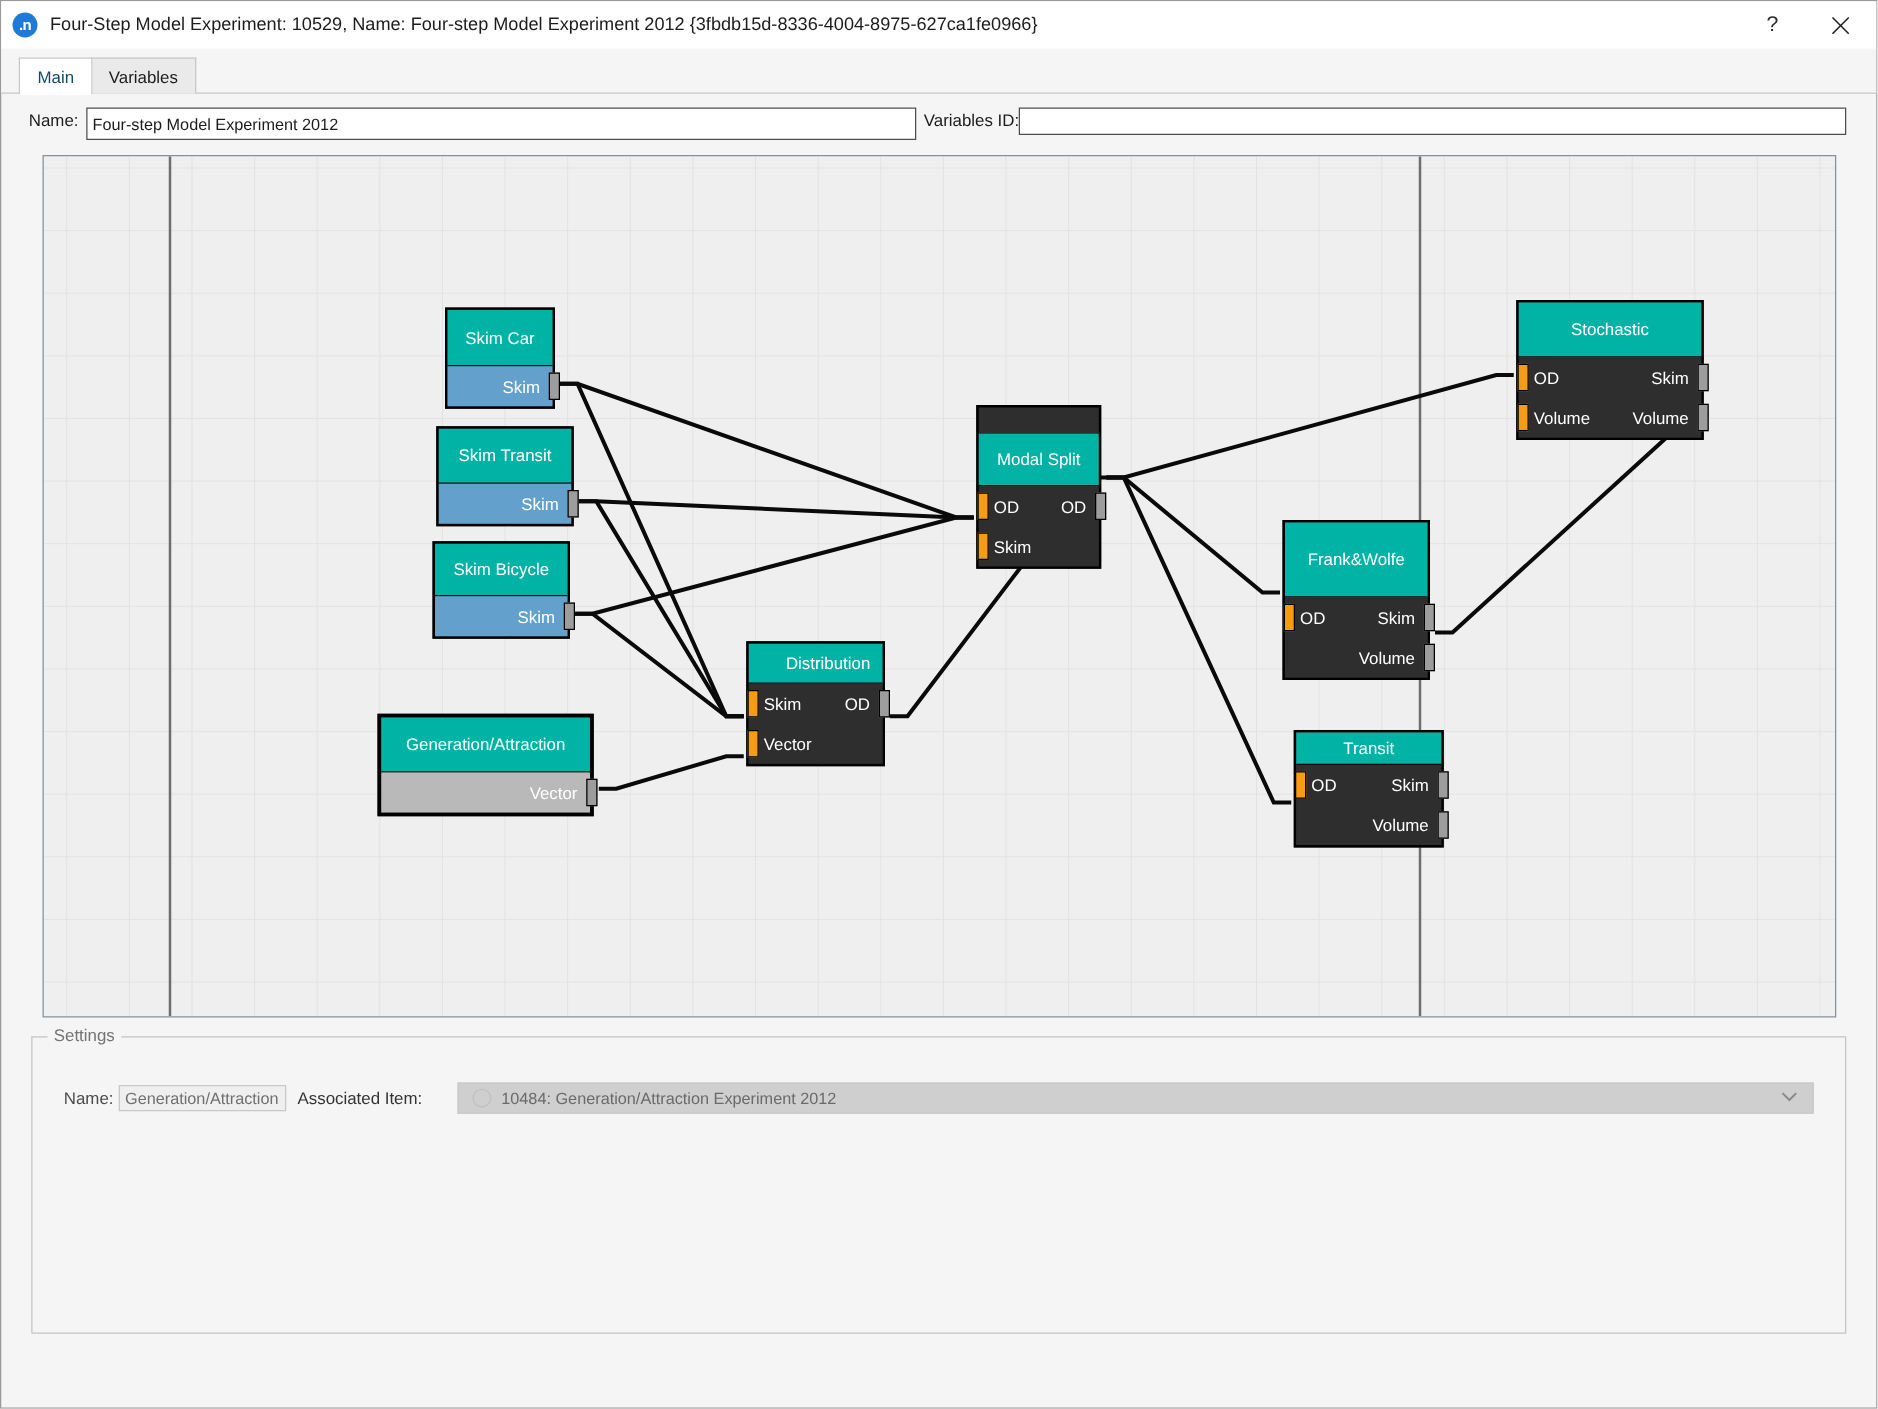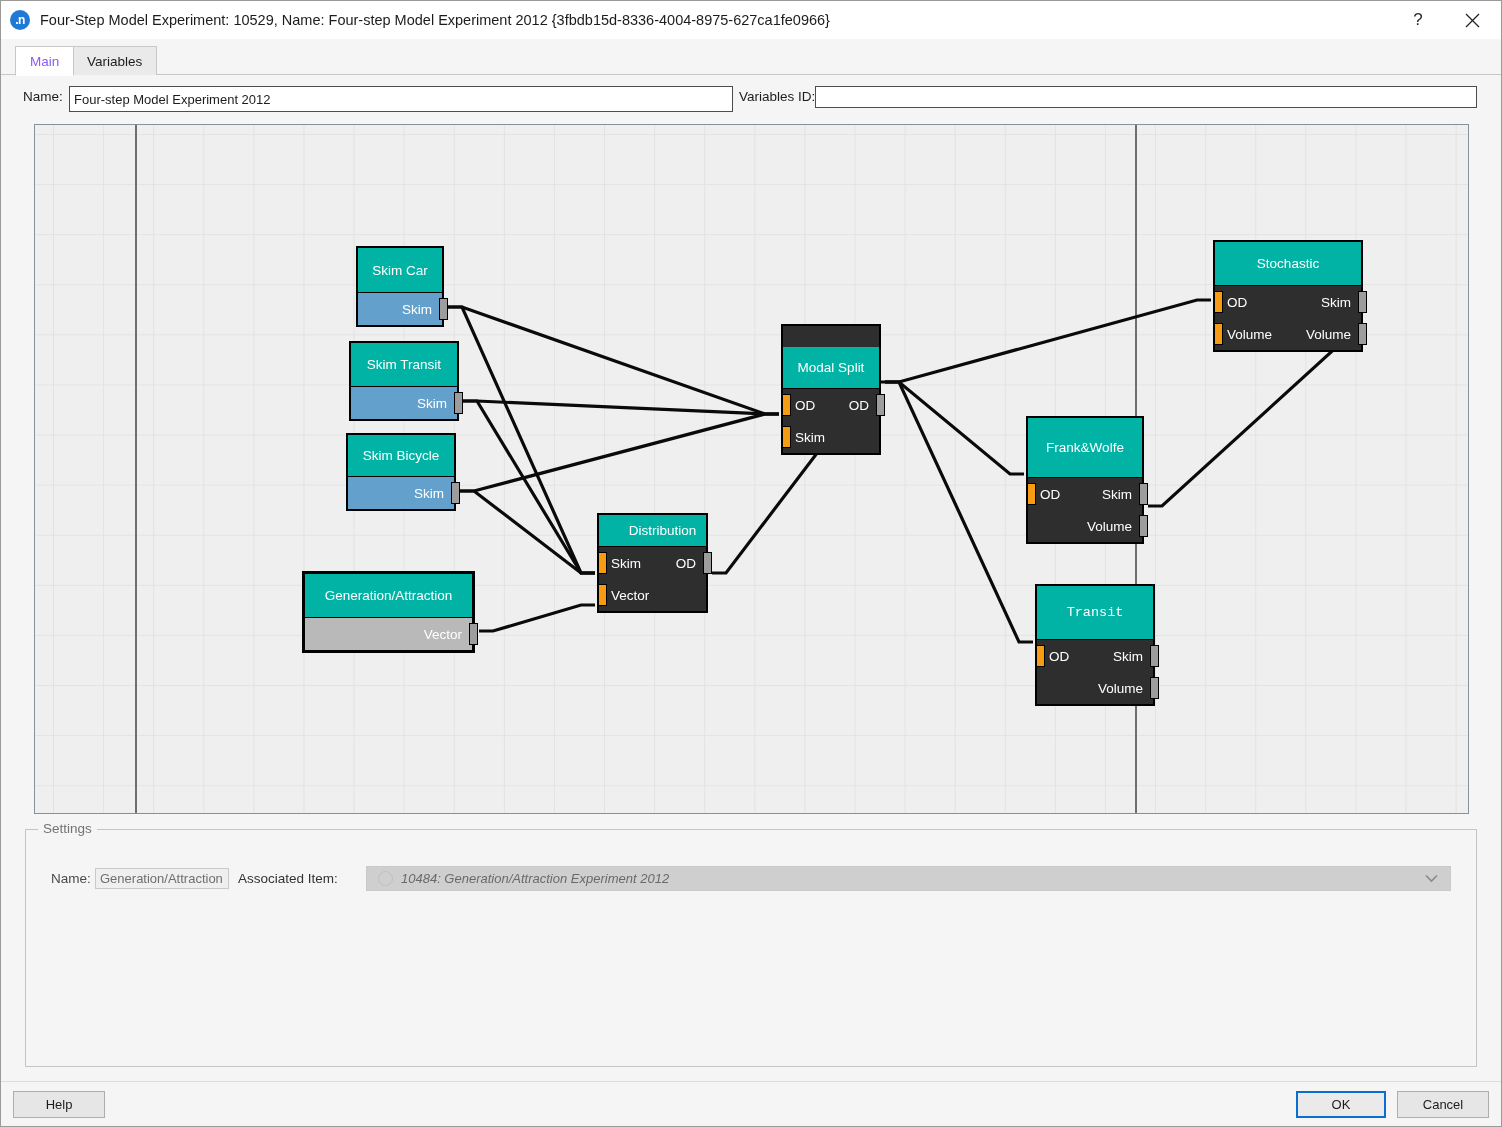--- a/index.html
+++ b/index.html
@@ -52,21 +52,21 @@
   }
   .tab {
     position: absolute; top: 7px; height: 29px;
     display: flex; align-items: center; justify-content: center;
     font-size: 13.5px; color: #1c1c1c;
     border: 1px solid #c8c8c8; border-bottom: none;
     background: #eaeaea;
     padding: 0 14px;
   }
   .tab.active {
-    background: #ffffff; color: #8b5cf6;
+    background: #ffffff; color: #0c4a6e;
     border-bottom: 1px solid #ffffff;
     height: 30px;
     z-index: 3;
   }
   #tab-main { left: 14px; }
   #tab-vars { left: 71px; }
 
   
   #namerow {
     position: absolute; left: 0; top: 80px; width: 1500px; height: 32px;
@@ -179,21 +179,21 @@
     width: 134px; height: 21px;
     background: #efefef; border: 1px solid #c9c9c9;
     font-size: 13px; color: #6f6f6f;
     padding: 0 4px; display: flex; align-items: center;
   }
   #set-assoc-label { position: absolute; left: 212px; top: 41px; font-size: 13.5px; color: #333; }
   #set-assoc-combo {
     position: absolute; left: 340px; top: 36px;
     width: 1085px; height: 25px;
     background: #cfcfcf; border: 1px solid #c9c9c9;
-    display: flex; align-items: center; font-style: italic;
+    display: flex; align-items: center;
   }
   #set-assoc-icon {
     width: 15px; height: 15px; border-radius: 50%;
     border: 1px solid #c0c0c0; margin-left: 11px; margin-right: 8px;
     background: #cfcfcf; flex: none;
   }
   #set-assoc-text { font-size: 13px; color: #6a6a6a; }
   #set-assoc-arrow {
     margin-left: auto; margin-right: 12px;
     color: #8a8a8a; font-size: 11px;
@@ -359,21 +359,21 @@
               <span class="pout">Skim</span>
               <div class="plug out"></div>
             </div>
             <div class="port-row">
               <span class="pout">Volume</span>
               <div class="plug out"></div>
             </div>
           </div>
         </div>
         <div class="node" style="left: 1000px; top: 459px; width: 120px;">
-          <div class="node-header" style="height: 54px; font-family: Liberation Mono, monospace;">Transit</div>
+          <div class="node-header" style="height: 26px;">Transit</div>
           <div class="node-body dark" style="height: 64px;">
             <div class="port-row">
               <div class="plug"></div>
               <span class="pin">OD</span>
               <span class="pout">Skim</span>
               <div class="plug out"></div>
             </div>
             <div class="port-row">
               <span class="pout">Volume</span>
               <div class="plug out"></div>
@@ -392,19 +392,14 @@
       <div id="set-assoc-icon"></div>
       <span id="set-assoc-text">10484: Generation/Attraction Experiment 2012</span>
       <span id="set-assoc-arrow">
         <svg width="13" height="9" viewBox="0 0 13 9" aria-hidden="true">
           <polyline points="1,1.5 6.5,7 12,1.5" fill="none" stroke="#8a8a8a" stroke-width="1.6"></polyline>
         </svg>
       </span>
     </div>
   </div>
 
-  <div id="footer">
-    <div class="btn" id="btn-help">Help</div>
-    <div class="btn" id="btn-ok">OK</div>
-    <div class="btn" id="btn-cancel">Cancel</div>
-  </div>
 
 </div>
 
 </body></html>

